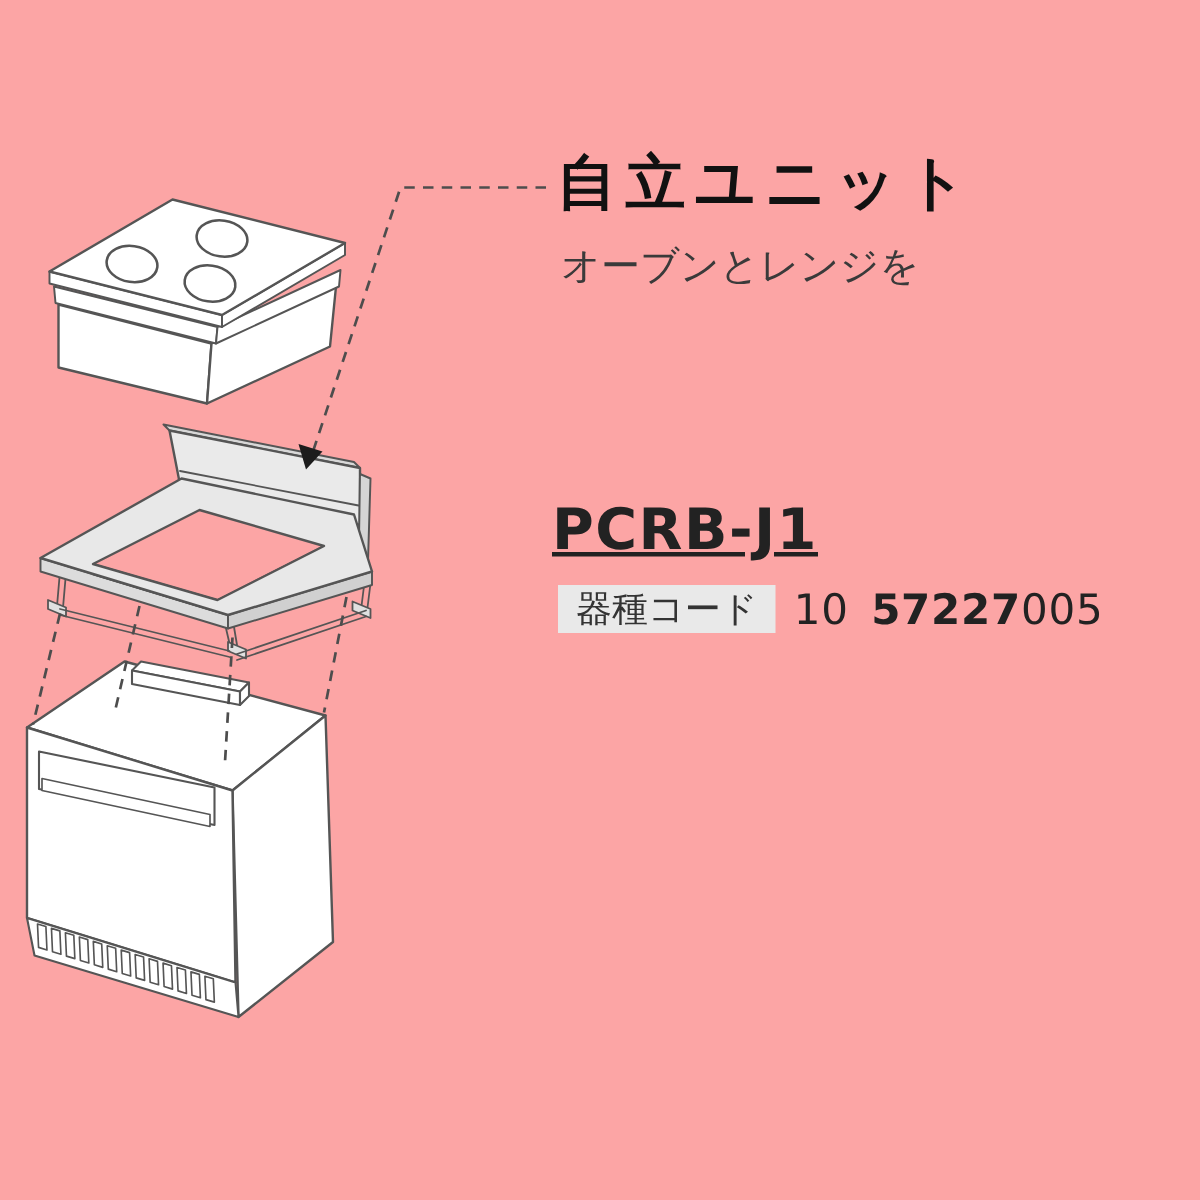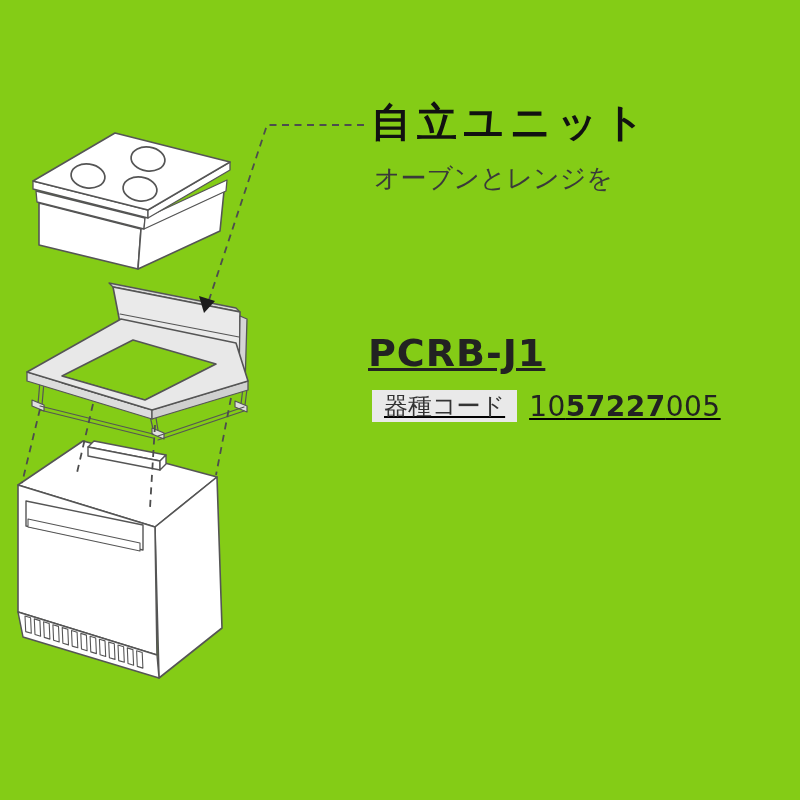--- a/index.html
+++ b/index.html
@@ -1,45 +1,45 @@
 <!DOCTYPE html>
 <html><head>
 <meta charset="utf-8">
 <style>
   html,body{margin:0;padding:0;background:#fff;}
   .stage{
-    position:relative;width:800px;height:800px;background:#84cc16;overflow:hidden;
+    position:relative;width:800px;height:800px;background:#fca5a5;overflow:hidden;
     font-family:"DejaVu Sans","Liberation Sans",sans-serif;
   }
   .stage svg{position:absolute;left:0;top:0;}
   .callout-title{
     position:absolute;left:371px;top:100px;margin:0;
     font-size:40px;font-weight:bold;color:#111;letter-spacing:6px;line-height:1.1;
     white-space:nowrap;
   }
   .callout-desc{
     position:absolute;left:374px;top:157px;
     font-size:26px;color:#3a3a3a;line-height:42px;white-space:nowrap;
   }
   .model-number{
     position:absolute;left:368px;top:332px;
     font-size:38px;font-weight:bold;color:#222;letter-spacing:1px;line-height:1.15;
     white-space:nowrap;
     text-decoration:underline;
   }
   .code-row{
     position:absolute;left:372px;top:390px;height:32px;
-    display:flex;align-items:center;white-space:nowrap;text-decoration:underline;
+    display:flex;align-items:center;white-space:nowrap;
   }
   .code-label{
     display:inline-block;background:#e9e9e9;color:#333;
     font-size:24px;line-height:32px;padding:0 12px;
   }
   .code-value{margin-left:12px;font-size:28px;color:#222;letter-spacing:0.5px;}
-  .code-value b{font-weight:bold;}
+  .code-value b{font-weight:bold;margin-left:15px;}
 </style>
 </head>
 <body>
 
 <div class="stage">
 
   <svg width="800" height="800" viewBox="0 0 800 800">
     <g fill="none" stroke="#555" stroke-width="1.6" stroke-linejoin="round" stroke-linecap="round">
 
       <g>

